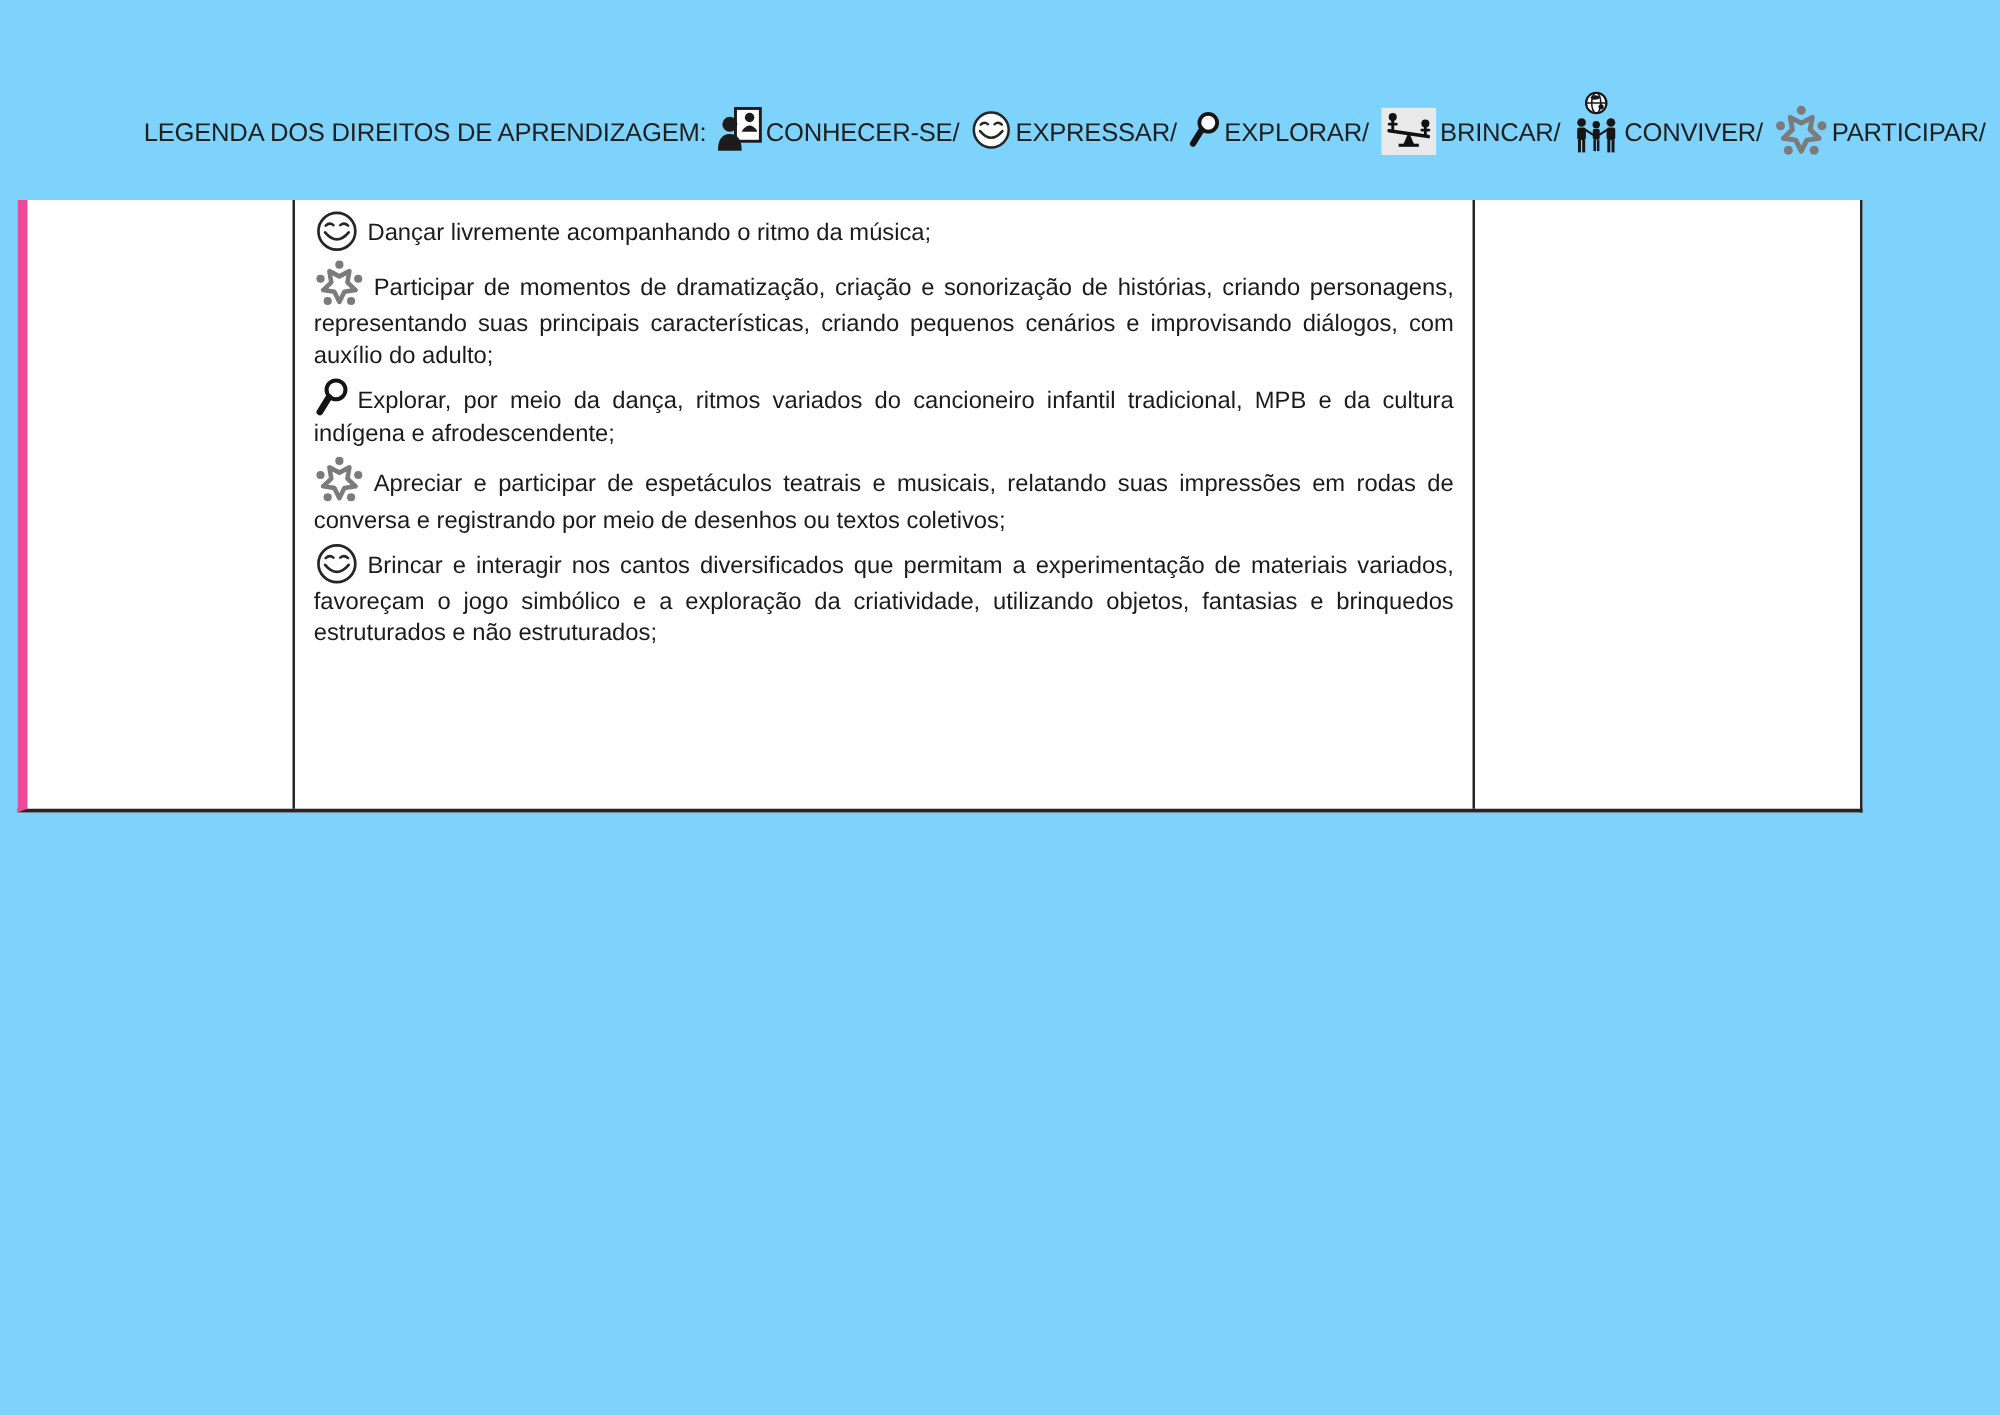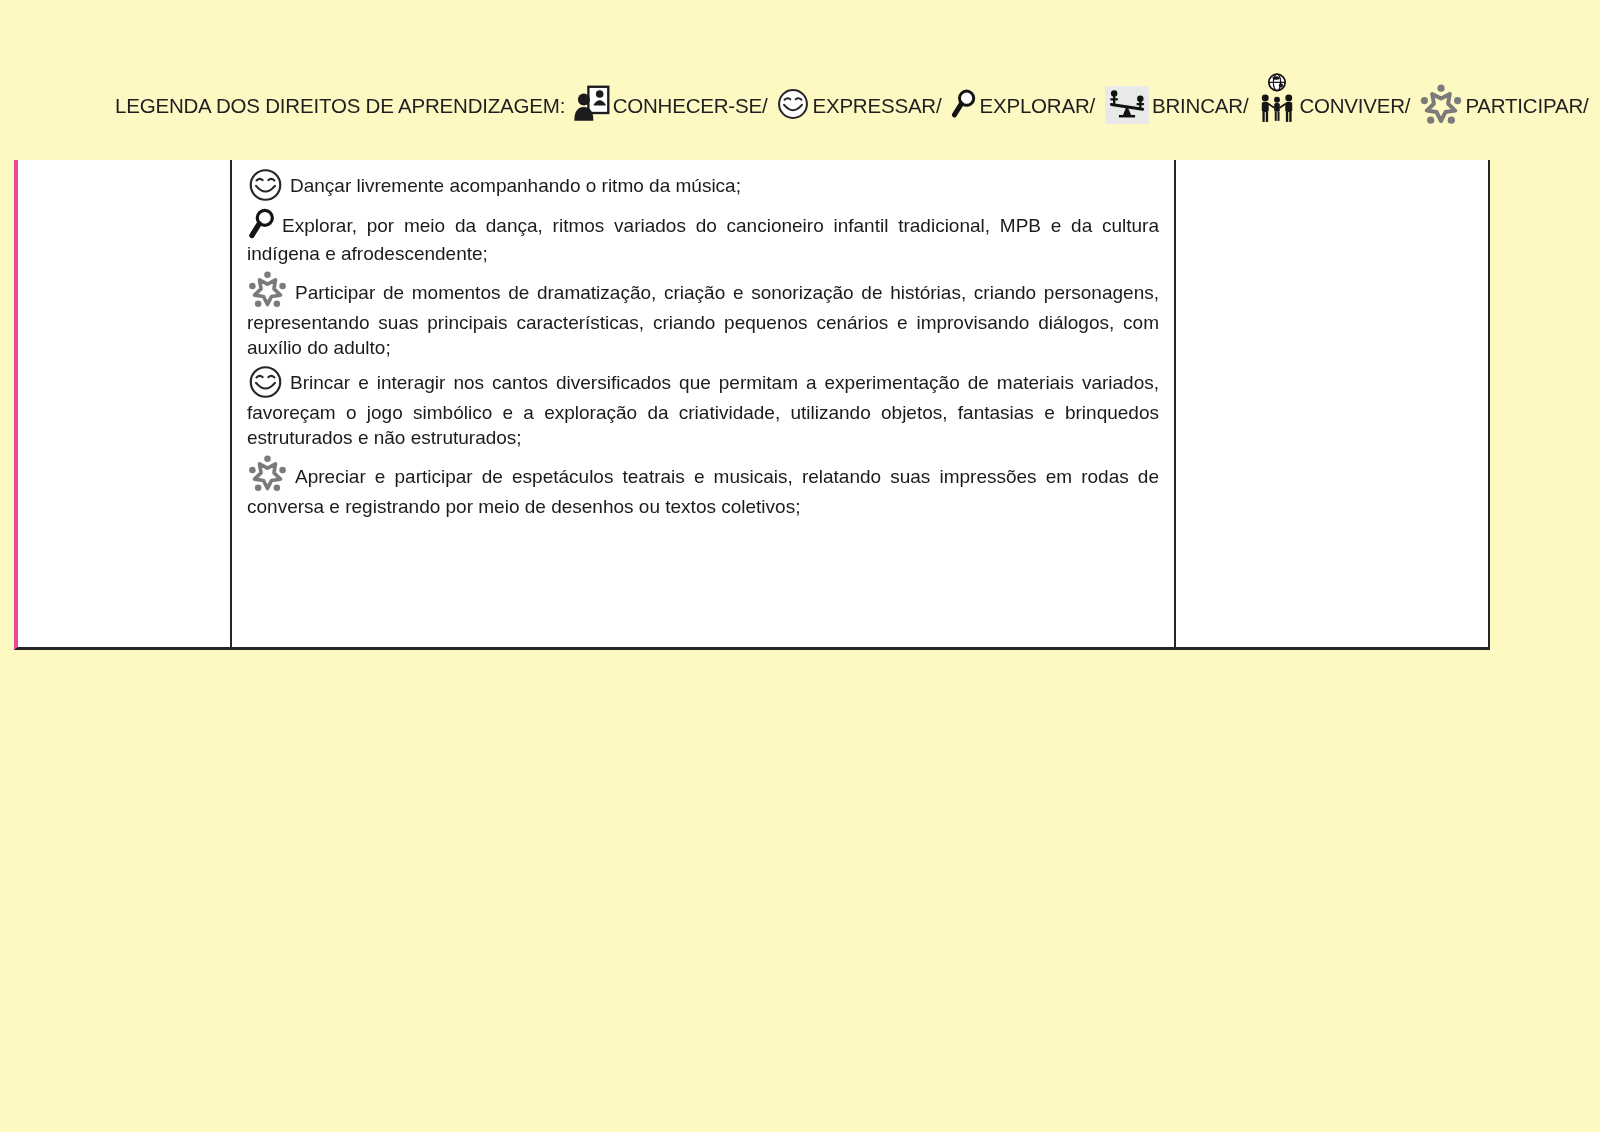--- a/index.html
+++ b/index.html
@@ -1,19 +1,19 @@
 <!DOCTYPE html>
 <html><head>
 <meta charset="utf-8">
 <style>
   html,body{margin:0;padding:0;background:#ffffff;}
   .page{
     position:relative;
     width:1600px;height:1132px;
-    background:#fef9c3;
+    background:#7dd3fc;
     font-family:"Liberation Sans","DejaVu Sans",sans-serif;
     color:#1c1c1c;
     overflow:hidden;
   }
 
   
   .legend{
     position:absolute;
     left:115px;top:72px;width:1400px;height:56px;
     font-size:20.5px;
@@ -29,21 +29,21 @@
   .licon-magnifier svg{width:27px;height:32px;vertical-align:-7px;}
   .licon-brincar svg{width:46px;height:38px;vertical-align:-11px;}
   .licon-conviver svg{width:40px;height:52px;vertical-align:-11px;}
   .licon-participar svg{width:44px;height:44px;vertical-align:-14px;}
 
   
   .doc-table{
     position:absolute;
     left:14px;top:160px;
     width:1476px;height:490px;
-    border-left:4px solid #ec4899;
+    border-left:8px solid #ec4899;
     border-right:2px solid #262626;
     border-bottom:3px solid #262626;
     box-sizing:border-box;
     background:#ffffff;
   }
   .vline{position:absolute;top:0;bottom:0;width:0;border-left:2px solid #262626;}
   .vline-a{left:212px;}
   .vline-b{left:1156px;}
   .cell-left{position:absolute;left:0;top:0;bottom:0;width:212px;}
   .cell-right{position:absolute;left:1158px;top:0;bottom:0;right:0;}
@@ -150,35 +150,35 @@
     <div class="cell-left"></div>
     <div class="cell-right"></div>
 
     <div class="cell-main">
       <p>
         <span class="icon icon-smiley"><svg>
               <use href="#sym-smiley"></use>
             </svg></span><span>Dançar livremente acompanhando o ritmo da música;</span>
       </p>
       <p>
+        <span class="icon icon-star"><svg>
+              <use href="#sym-star"></use>
+            </svg></span><span>Participar de momentos de dramatização, criação e sonorização de histórias, criando personagens, representando suas principais características, criando pequenos cenários e improvisando diálogos, com auxílio do adulto;</span>
+      </p>
+      <p>
         <span class="icon icon-magnifier"><svg>
               <use href="#sym-magnifier"></use>
             </svg></span><span>Explorar, por meio da dança, ritmos variados do cancioneiro infantil tradicional, MPB e da cultura indígena e afrodescendente;</span>
       </p>
       <p>
         <span class="icon icon-star"><svg>
               <use href="#sym-star"></use>
-            </svg></span><span>Participar de momentos de dramatização, criação e sonorização de histórias, criando personagens, representando suas principais características, criando pequenos cenários e improvisando diálogos, com auxílio do adulto;</span>
+            </svg></span><span>Apreciar e participar de espetáculos teatrais e musicais, relatando suas impressões em rodas de conversa e registrando por meio de desenhos ou textos coletivos;</span>
       </p>
       <p>
         <span class="icon icon-smiley"><svg>
               <use href="#sym-smiley"></use>
             </svg></span><span>Brincar e interagir nos cantos diversificados que permitam a experimentação de materiais variados, favoreçam o jogo simbólico e a exploração da criatividade, utilizando objetos, fantasias e brinquedos estruturados e não estruturados;</span>
-      </p>
-      <p>
-        <span class="icon icon-star"><svg>
-              <use href="#sym-star"></use>
-            </svg></span><span>Apreciar e participar de espetáculos teatrais e musicais, relatando suas impressões em rodas de conversa e registrando por meio de desenhos ou textos coletivos;</span>
       </p>
     </div>
   </div>
 
 </div>
 
 </body></html>

